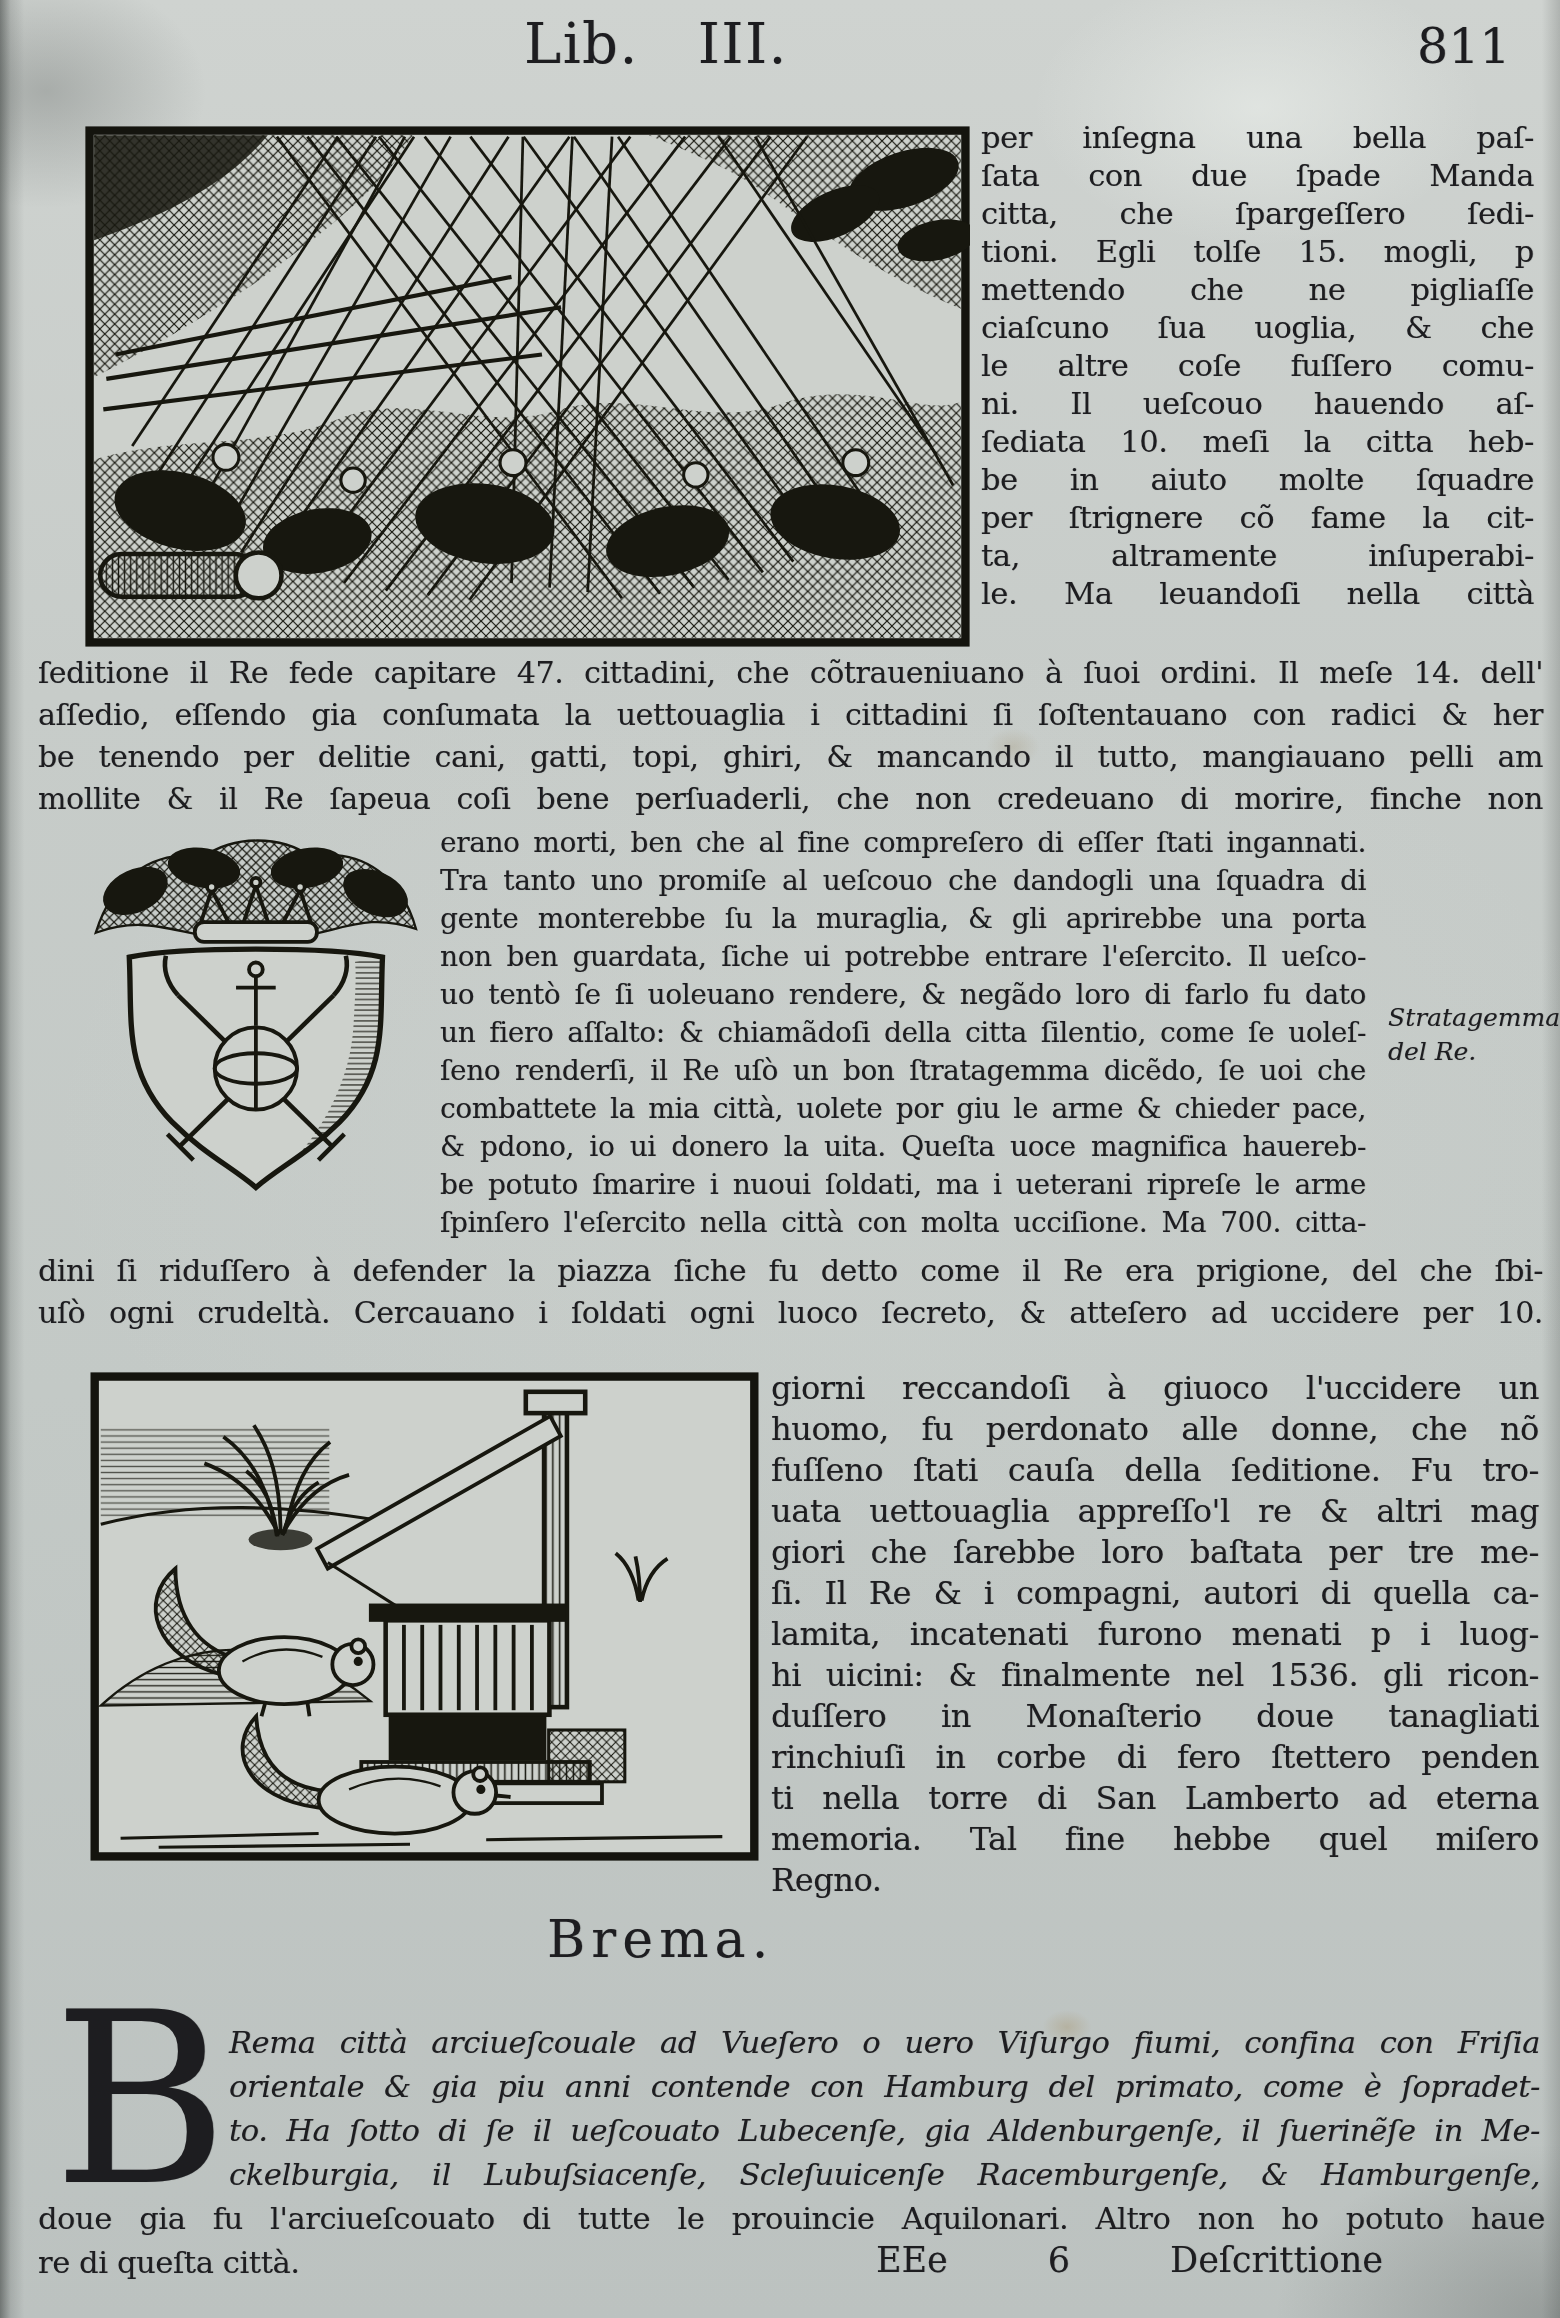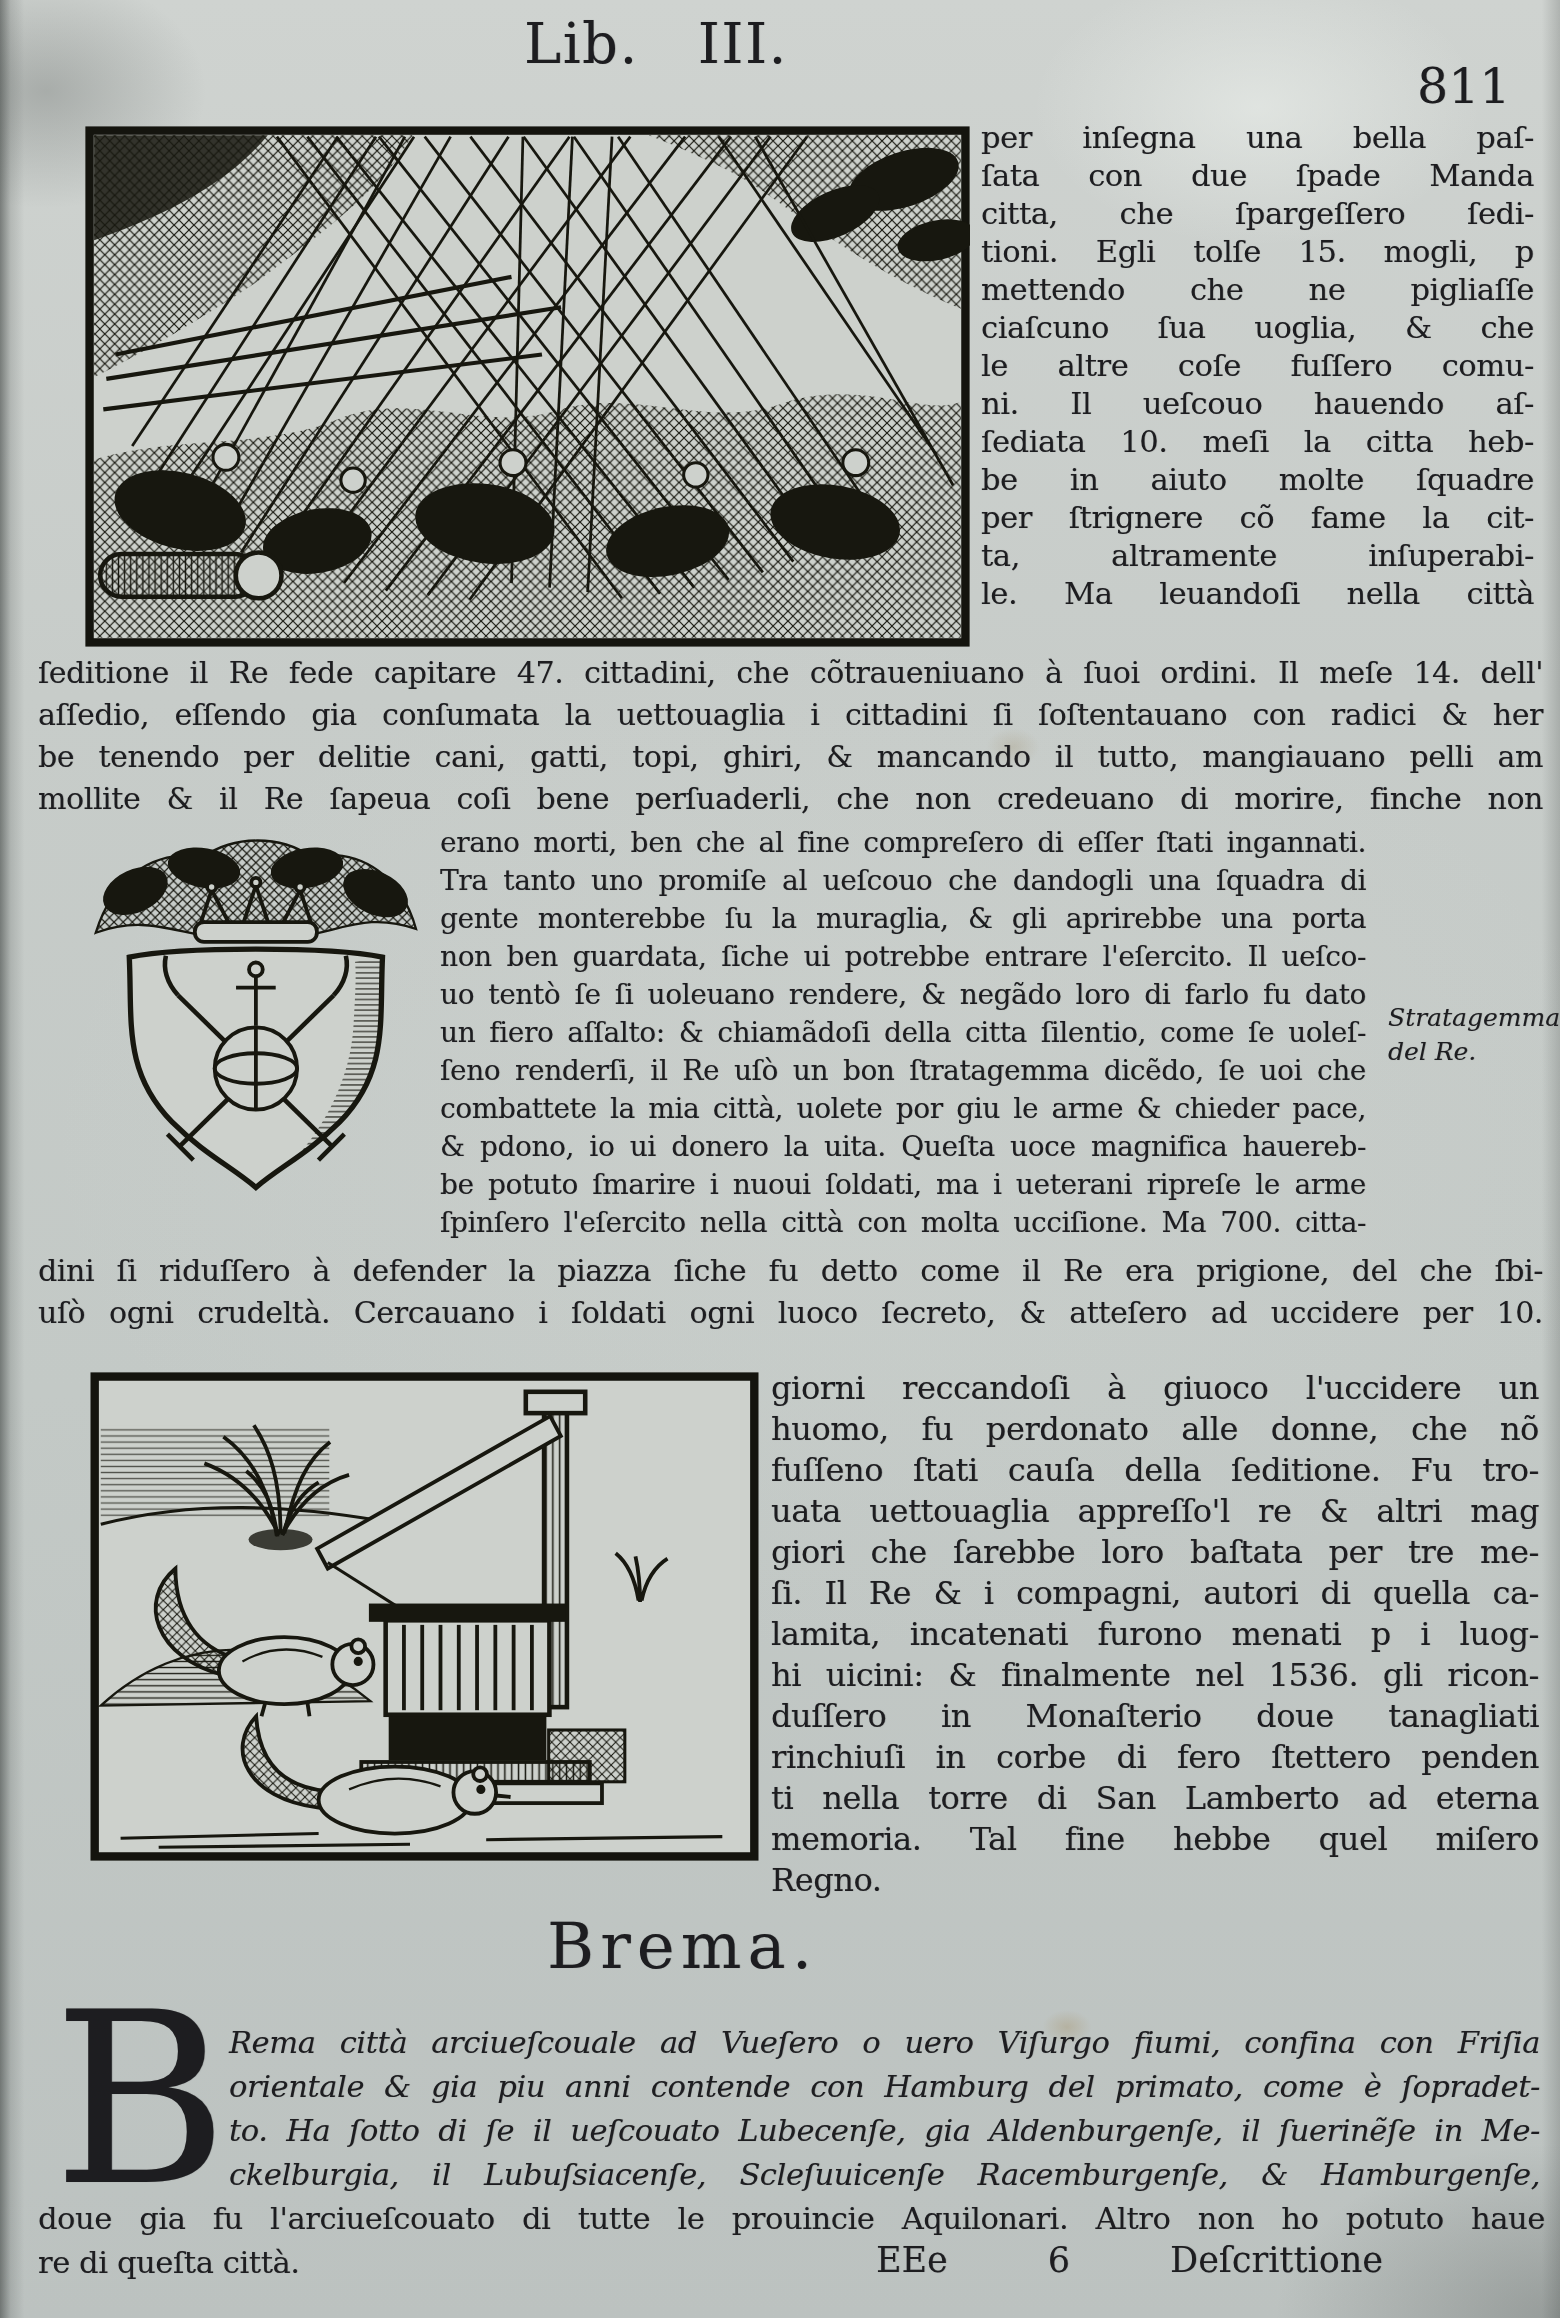--- a/index.html
+++ b/index.html
@@ -20,29 +20,29 @@
       linear-gradient(to right, rgba(50,55,53,.55) 0px, rgba(50,55,53,.16) 10.7px, rgba(50,55,53,0) 24.4px),
       linear-gradient(to left, rgba(60,64,62,.22) 0px, rgba(60,64,62,0) 18.3px),
       linear-gradient(180deg,#cfd3d0 0%,#c7ccc9 30%,#c3c9c6 60%,#bcc2c0 100%);
   }
   .abs{position:absolute;}
   .ink{color:#1d1d20;text-shadow:0.4px 0.4px 0.7px rgba(25,25,30,.35);}
   .tline{width:100%;}
   .just .tline{text-align:justify;text-align-last:justify;}
   .ragged .tline:last-child{text-align-last:left;}
   .header-lib{left:524px;top:10.7px;font-size:56px;letter-spacing:1.5px;display:flex;gap:59px;}
-  .pageno{left:1417px;top:18.3px;font-size:49px;margin-top:40px;}
+  .pageno{left:1417px;top:18.3px;font-size:49px;}
   .woodcut{display:block;}
   .col-top{left:981px;top:119px;width:553px;font-size:30.5px;line-height:38px;letter-spacing:-0.4px;}
   .para1{left:38px;top:652px;width:1505px;font-size:30px;line-height:42px;letter-spacing:-0.4px;}
   .col-mid{left:440px;top:824px;width:926px;font-size:28px;line-height:38px;letter-spacing:-0.4px;}
   .margin-note{left:1388px;top:1001px;width:169px;font-size:25px;line-height:34px;font-style:italic;}
   .para2{left:38px;top:1250px;width:1505px;font-size:30px;line-height:42px;letter-spacing:-0.4px;}
   .col-trap{left:771px;top:1368px;width:768px;font-size:32px;line-height:41px;letter-spacing:-0.4px;}
-  .brema-head{left:547px;top:1909px;font-size:64px;letter-spacing:6.1px;}
+  .brema-head{left:547px;top:1909px;font-size:52px;letter-spacing:6.1px;}
   .dropcap{left:53px;top:1981px;font-size:238px;line-height:1;}
   .brema-ind{left:229px;top:2021px;width:1311px;font-size:30.5px;line-height:44px;letter-spacing:-0.4px;font-style:italic;}
   .brema-full{left:38px;top:2197px;width:1507px;font-size:30.5px;line-height:44px;letter-spacing:-0.4px;}
   .footer{left:876px;top:2240px;font-size:35px;display:flex;gap:100px;}
   .img-battle{left:85px;top:126px;}
   .img-arms{left:82px;top:826px;}
   .img-trap{left:90px;top:1372px;}
 </style>
 </head>
 <body>

